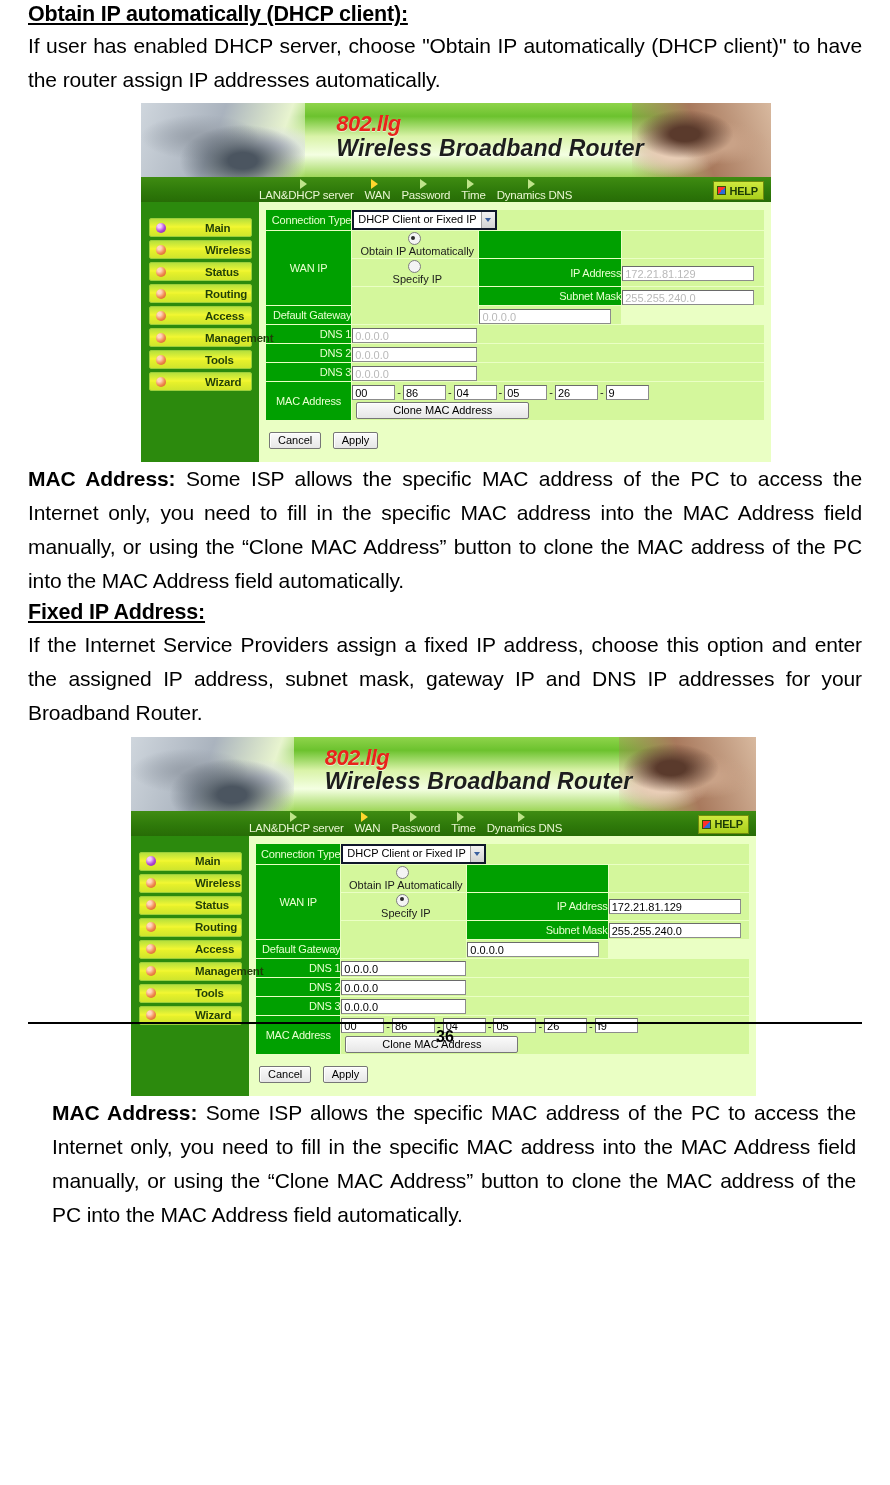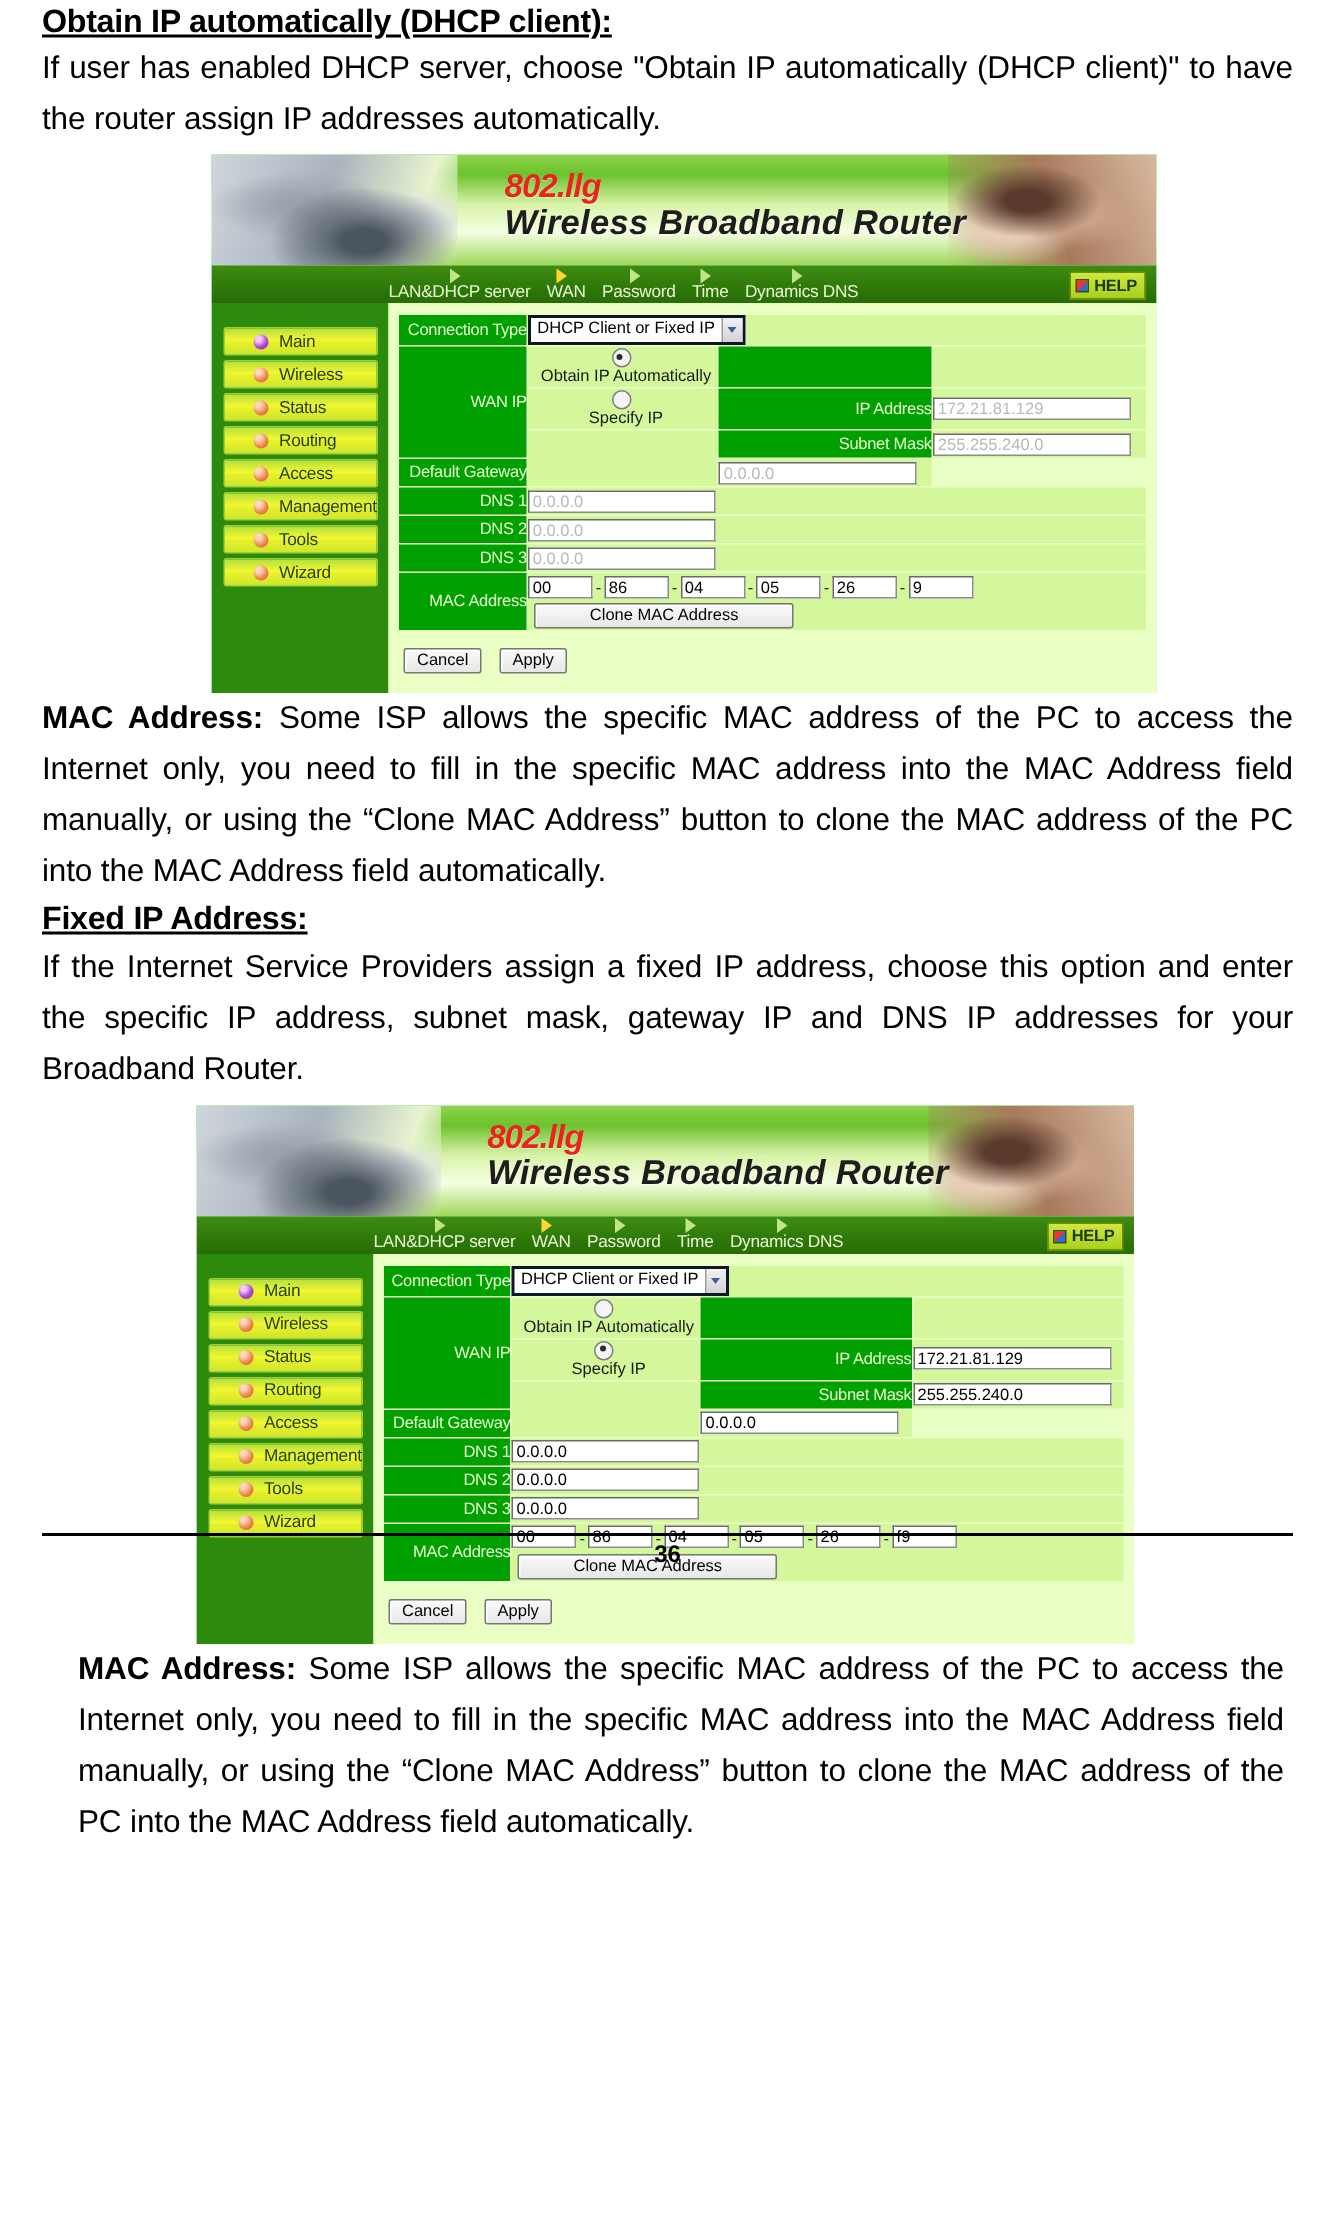--- a/index.html
+++ b/index.html
@@ -170,29 +170,30 @@
     background: #2c8a0d;
     padding: 16px 0 0 0;
     flex: 0 0 auto;
   }
   .menu-btn {
     position: relative;
     height: 19px;
     margin: 0 7px 3px 8px;
     display: flex;
     align-items: center;
-    padding-left: 19px;
+    padding-left: 6px;
     border: 1px solid #9ccf3a;
     border-radius: 2px;
     background: linear-gradient(180deg, #b6e03c 0%, #f4f832 48%, #e9f22a 52%, #cfe52d 100%);
     font-size: 11.5px;
-    font-weight: normal;
+    font-weight: bold;
     color: #1f3f08;
     box-sizing: border-box;
     letter-spacing: -0.2px;
+    gap: 32px;
   }
   .menu-dot {
     width: 10px; height: 10px;
     border-radius: 50%;
     margin-right: 7px;
     background: radial-gradient(circle at 34% 30%, #ffd7bd 0 18%, #f08a52 55%, #c9541f 100%);
     flex: 0 0 auto;
   }
   .menu-btn.active .menu-dot {
     background: radial-gradient(circle at 34% 30%, #f4c8ff 0 18%, #b249d6 55%, #7c1aa3 100%);
@@ -210,21 +211,21 @@
   .ftable td { padding: 0; }
   .lbl {
     background: #00a000;
     color: #e9ffd0;
     font-size: 11px;
     text-align: right;
     padding: 2px 4px 2px 6px;
     white-space: nowrap;
     letter-spacing: -0.2px;
   }
-  .lbl.center { text-align: right; }
+  .lbl.center { text-align: center; }
   .cell { background: #d4f79c; padding: 2px 3px; }
   .blank-green { background: #00a000; }
 
   .inp {
     display: inline-block;
     background: #ffffff;
     border: 1px solid #8c8c8c;
     border-top-color: #6a6a6a;
     border-left-color: #6a6a6a;
     font-size: 11px;
@@ -493,21 +494,21 @@
             <span class="btn">Apply</span>
           </div>
         </div>
       </div>
     </div>
   </div>
 
   <p class="doc-para"><b>MAC Address:</b><span> Some ISP allows the specific MAC address of the PC to access the Internet only, you need to fill in the specific MAC address into the MAC Address field manually, or using the “Clone MAC Address” button to clone the MAC address of the PC into the MAC Address field automatically.</span></p>
 
   <h2 class="doc-head">Fixed IP Address:</h2>
-  <p class="doc-para">If the Internet Service Providers assign a fixed IP address, choose this option and enter the specific IP address, subnet mask, gateway IP and DNS IP addresses for your Broadband Router.</p>
+  <p class="doc-para">If the Internet Service Providers assign a fixed IP address, choose this option and enter the assigned IP address, subnet mask, gateway IP and DNS IP addresses for your Broadband Router.</p>
 
   <div class="shot shot-2">
     <div class="ui">
 
       <div class="banner">
         <div class="brand">
           <div class="brand-1">802.llg</div>
           <div class="brand-2">Wireless  Broadband  Router</div>
         </div>
       </div>

